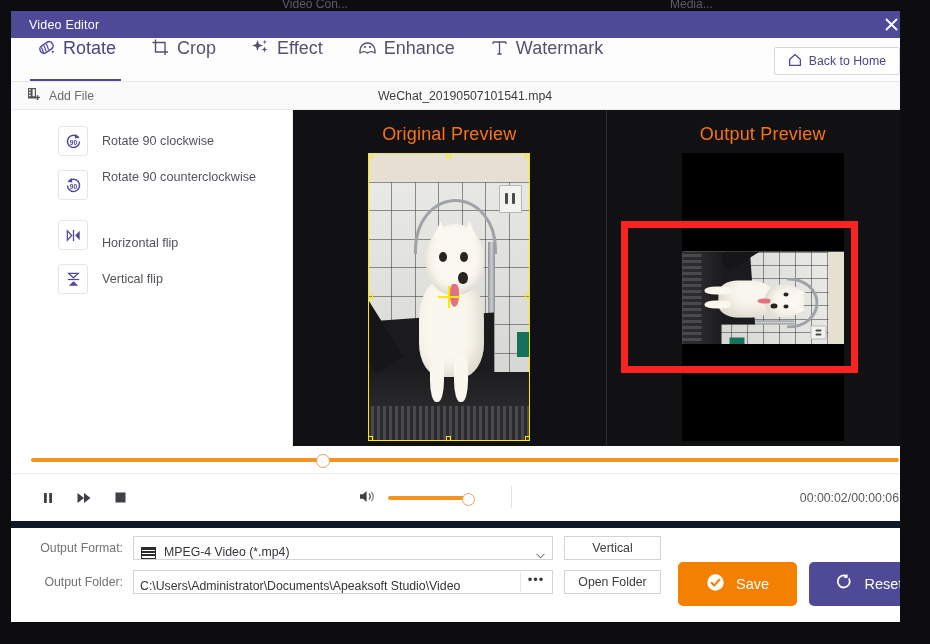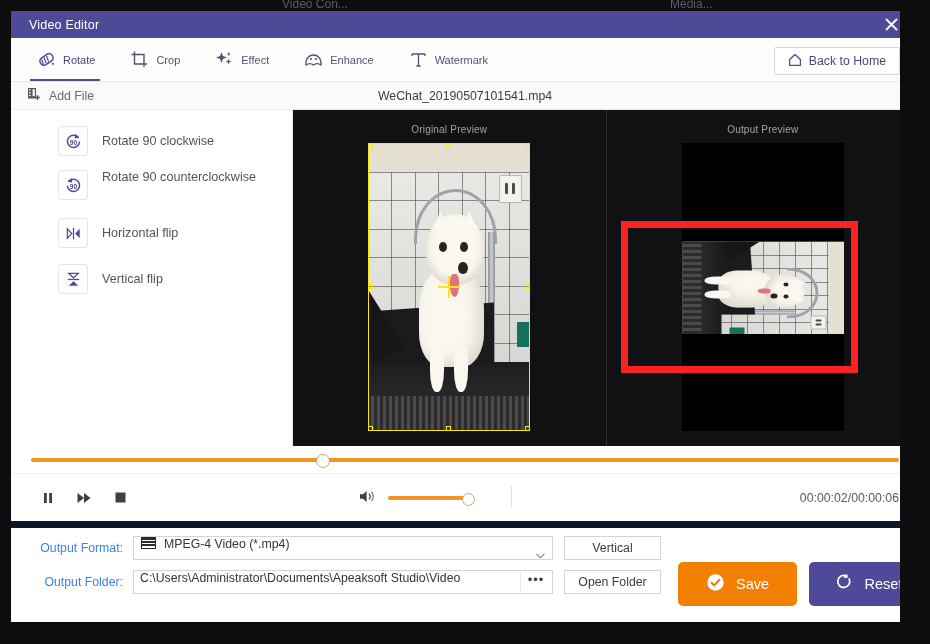--- a/index.html
+++ b/index.html
@@ -89,29 +89,28 @@
     position: relative;
     height: 43px;
     background: #fdfdfd;
     border-bottom: 1px solid #e6e6e8;
     display: flex;
     align-items: center;
     padding-left: 19px;
   }
   .tab {
     display: flex;
-    align-items: center;
     gap: 7px;
     height: 43px;
     padding: 0 14px 0 7px;
     margin-right: 14px;
     position: relative;
     cursor: pointer;
     color: #55526e;
-    font-size: 11px;
+    font-size: 18px;
   }
   .tab .tab-ico {
     display: flex; align-items: center; justify-content: center;
     width: 19px; height: 19px;
   }
   .tab.active { color: #4a4682; }
   .tab.active::after {
     content: "";
     position: absolute;
     left: 0; right: 9px; bottom: 0;
@@ -171,22 +170,22 @@
   .pane {
     position: relative;
     flex: 1 1 50%;
     height: 100%;
     display: flex;
     flex-direction: column;
     align-items: center;
   }
   .pane + .pane { border-left: 1px solid #2c2c33; }
   .pane-title {
-    color: #a3a3a3;
-    font-size: 10px;
+    color: #f97316;
+    font-size: 18px;
     margin-top: 14px;
     letter-spacing: .2px;
   }
 
   
   .orig-wrap {
     position: relative;
     margin-top: 8px;
     width: 162px; height: 288px;
   }
@@ -453,30 +452,30 @@
     display: flex;
     align-items: center;
     height: 27px;
     margin-bottom: 7px;
     padding-left: 12px;
   }
   .olabel {
     width: 100px;
     text-align: right;
     padding-right: 10px;
-    color: #3b82f6;
+    color: #737373;
     font-size: 12.3px;
   }
   .ofield {
     position: relative;
     height: 24px;
     border: 1px solid #d3d3d9;
     background: #fff;
     display: flex;
-    align-items: flex-start;
+    align-items: flex-end;
     box-sizing: border-box;
   }
   .ofield.fmt { width: 420px; }
   .ofield.fldr { width: 420px; }
   .fmt-ico {
     width: 15px; height: 12px;
     margin-left: 7px;
     background:
       repeating-linear-gradient(to bottom,#2b2b2b 0 1.6px,#fff 1.6px 3.2px);
     border: 1px solid #2b2b2b;
@@ -667,21 +666,21 @@
               <g transform="scale(-1,1) translate(-20,0)">
                 <path d="M15.4 6.4 A6.4 6.4 0 1 0 16.4 10" fill="none" stroke="#4f4a97" stroke-width="1.5"></path>
                 <path d="M11.8 2.2 L16 5.3 L11.4 7.2 Z" fill="#4f4a97"></path>
               </g>
               <text x="10" y="13.2" font-family="Liberation Sans, sans-serif" font-size="7" font-weight="bold" fill="#4f4a97" text-anchor="middle">90</text>
             </svg>
           </span>
           <span style="color:#55525c;font-size:12.6px;">Rotate 90 counterclockwise</span>
         </div>
 
-        <div style="display:flex;align-items:center;gap:14px;height:34px;padding-left:23px;margin-top:12px;cursor:pointer;">
+        <div style="display:flex;align-items:flex-end;gap:14px;height:34px;padding-left:23px;margin-top:12px;cursor:pointer;">
           <span style="width:28px;height:28px;border:1px solid #e4e4ea;border-radius:3px;display:flex;align-items:center;justify-content:center;">
             <svg width="19" height="19" viewBox="0 0 20 20">
               <path d="M3.5 5 L3.5 15 L8.2 10 Z" fill="none" stroke="#4f4a97" stroke-width="1.3"></path>
               <path d="M10 4 L10 16" stroke="#4f4a97" stroke-width="1.3"></path>
               <path d="M16.5 5 L16.5 15 L11.8 10 Z" fill="#4f4a97"></path>
             </svg>
           </span>
           <span style="color:#55525c;font-size:12.6px;">Horizontal flip</span>
         </div>
 

